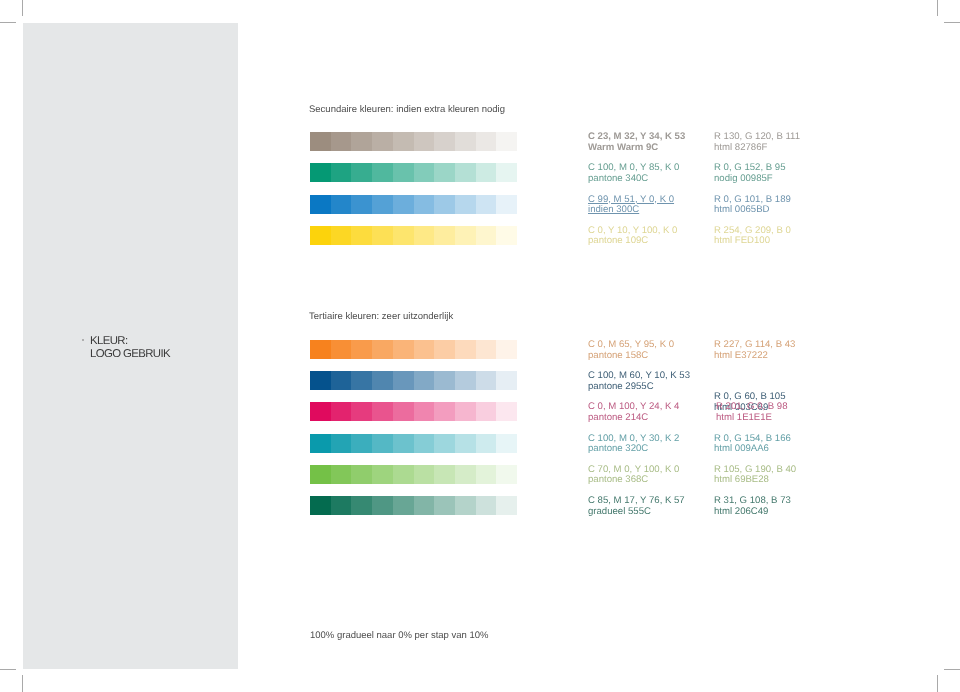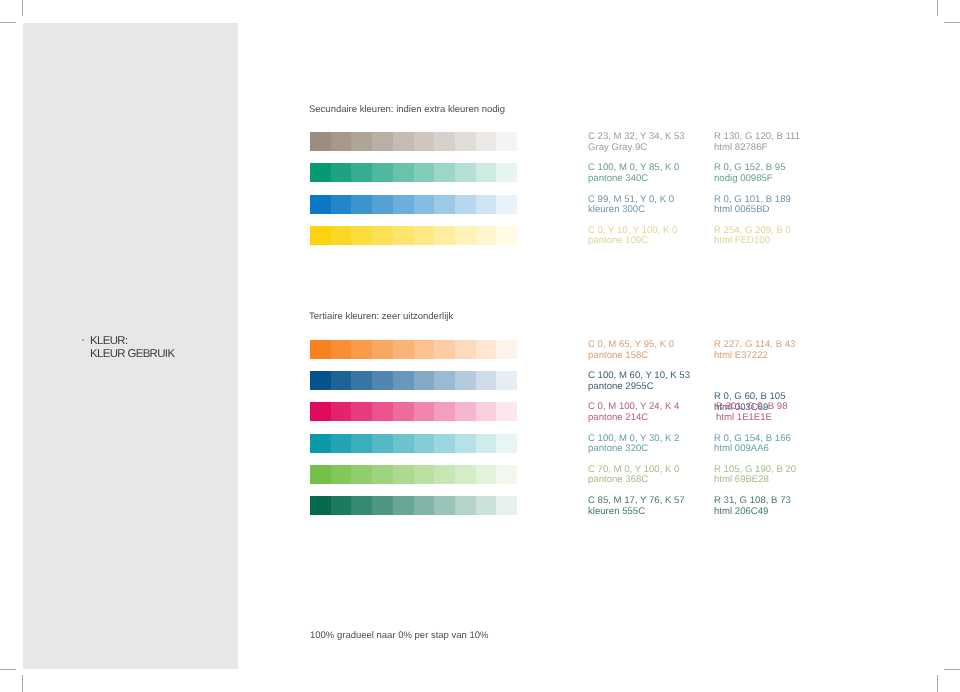--- a/index.html
+++ b/index.html
@@ -35,43 +35,43 @@
   <div class="cm" style="left: 0px; top: 668.9px; width: 16px; height: 1.3px; background-color: rgb(169, 169, 169);"></div>
   <div class="cm" style="left: 936.9px; top: 675px; width: 1.4px; height: 17px; background-color: rgb(169, 169, 169);"></div>
   <div class="cm" style="left: 944px; top: 668.9px; width: 16px; height: 1.3px; background-color: rgb(169, 169, 169);"></div>
 
   <div class="sidebar" style="background-color: rgb(229, 231, 232);"></div>
 
   <div class="logo-block">
     <span class="logo-bullet" style="background-color: rgb(158, 158, 158);"></span>
     <div class="logo-lines" style="color: rgb(59, 59, 59);">
       <div>KLEUR:</div>
-      <div>KLEUR GEBRUIK</div>
+      <div>LOGO GEBRUIK</div>
     </div>
   </div>
 
   <div class="heading" style="left: 309px; top: 104px; color: rgb(77, 77, 77);">Secundaire kleuren: indien extra kleuren nodig</div>
   <div class="heading" style="left: 309px; top: 311px; color: rgb(77, 77, 77);">Tertiaire kleuren: zeer uitzonderlijk</div>
 
   <div class="swatch-row">
     <div class="bar" style="top:132.0px;">
         <i style="background:rgb(156,141,127)"></i>
         <i style="background:rgb(166,152,140)"></i>
         <i style="background:rgb(176,164,153)"></i>
         <i style="background:rgb(186,175,165)"></i>
         <i style="background:rgb(196,187,178)"></i>
         <i style="background:rgb(206,198,191)"></i>
         <i style="background:rgb(215,209,204)"></i>
         <i style="background:rgb(225,221,217)"></i>
         <i style="background:rgb(235,232,229)"></i>
         <i style="background:rgb(245,244,242)"></i>
       </div>
-    <div class="txt" style="left: 588px; top: 132px; color: rgb(158, 154, 150);">
+    <div class="txt" style="left: 588px; top: 132px; color: rgb(158, 154, 150); font-weight: bold;">
       <div>C 23, M 32, Y 34, K 53</div>
-      <div>Gray Gray 9C</div>
+      <div>Warm Warm 9C</div>
     </div>
     <div class="txt" style="left: 714px; top: 132px; color: rgb(158, 154, 150);">
       <div>R 130, G 120, B 111</div>
       <div>html 82786F</div>
     </div>
   </div>
   <div class="swatch-row">
     <div class="bar" style="top:163.3px;">
         <i style="background:rgb(5,153,116)"></i>
         <i style="background:rgb(30,163,130)"></i>
@@ -99,23 +99,23 @@
         <i style="background:rgb(35,134,202)"></i>
         <i style="background:rgb(59,147,208)"></i>
         <i style="background:rgb(84,161,214)"></i>
         <i style="background:rgb(108,174,220)"></i>
         <i style="background:rgb(133,188,226)"></i>
         <i style="background:rgb(157,201,231)"></i>
         <i style="background:rgb(182,215,237)"></i>
         <i style="background:rgb(206,228,243)"></i>
         <i style="background:rgb(231,242,249)"></i>
       </div>
-    <div class="txt" style="left: 588px; top: 194.6px; color: rgb(111, 148, 174);">
+    <div class="txt" style="left: 588px; top: 194.6px; color: rgb(111, 148, 174); text-decoration: underline;">
       <div>C 99, M 51, Y 0, K 0</div>
-      <div>kleuren 300C</div>
+      <div>indien 300C</div>
     </div>
     <div class="txt" style="left: 714px; top: 194.6px; color: rgb(111, 148, 174);">
       <div>R 0, G 101, B 189</div>
       <div>html 0065BD</div>
     </div>
   </div>
   <div class="swatch-row">
     <div class="bar" style="top:225.9px;">
         <i style="background:rgb(252,211,12)"></i>
         <i style="background:rgb(252,215,36)"></i>
@@ -236,40 +236,40 @@
         <i style="background:rgb(199,230,181)"></i>
         <i style="background:rgb(213,236,200)"></i>
         <i style="background:rgb(227,243,218)"></i>
         <i style="background:rgb(241,249,237)"></i>
       </div>
     <div class="txt" style="left: 588px; top: 464.8px; color: rgb(168, 188, 134);">
       <div>C 70, M 0, Y 100, K 0</div>
       <div>pantone 368C</div>
     </div>
     <div class="txt" style="left: 714px; top: 464.8px; color: rgb(168, 188, 134);">
-      <div>R 105, G 190, B 20</div>
+      <div>R 105, G 190, B 40</div>
       <div>html 69BE28</div>
     </div>
   </div>
   <div class="swatch-row">
     <div class="bar" style="top:496.0px;">
         <i style="background:rgb(4,107,79)"></i>
         <i style="background:rgb(29,122,97)"></i>
         <i style="background:rgb(54,137,114)"></i>
         <i style="background:rgb(79,151,132)"></i>
         <i style="background:rgb(104,166,149)"></i>
         <i style="background:rgb(130,181,167)"></i>
         <i style="background:rgb(155,196,185)"></i>
         <i style="background:rgb(180,211,202)"></i>
         <i style="background:rgb(205,225,220)"></i>
         <i style="background:rgb(230,240,237)"></i>
       </div>
     <div class="txt" style="left: 588px; top: 496px; color: rgb(70, 122, 110);">
       <div>C 85, M 17, Y 76, K 57</div>
-      <div>kleuren 555C</div>
+      <div>gradueel 555C</div>
     </div>
     <div class="txt" style="left: 714px; top: 496px; color: rgb(70, 122, 110);">
       <div>R 31, G 108, B 73</div>
       <div>html 206C49</div>
     </div>
   </div>
 
   <div class="footnote" style="left: 310px; top: 630px; color: rgb(77, 77, 77);">100% gradueel naar 0% per stap van 10%</div>
 </div>
 

